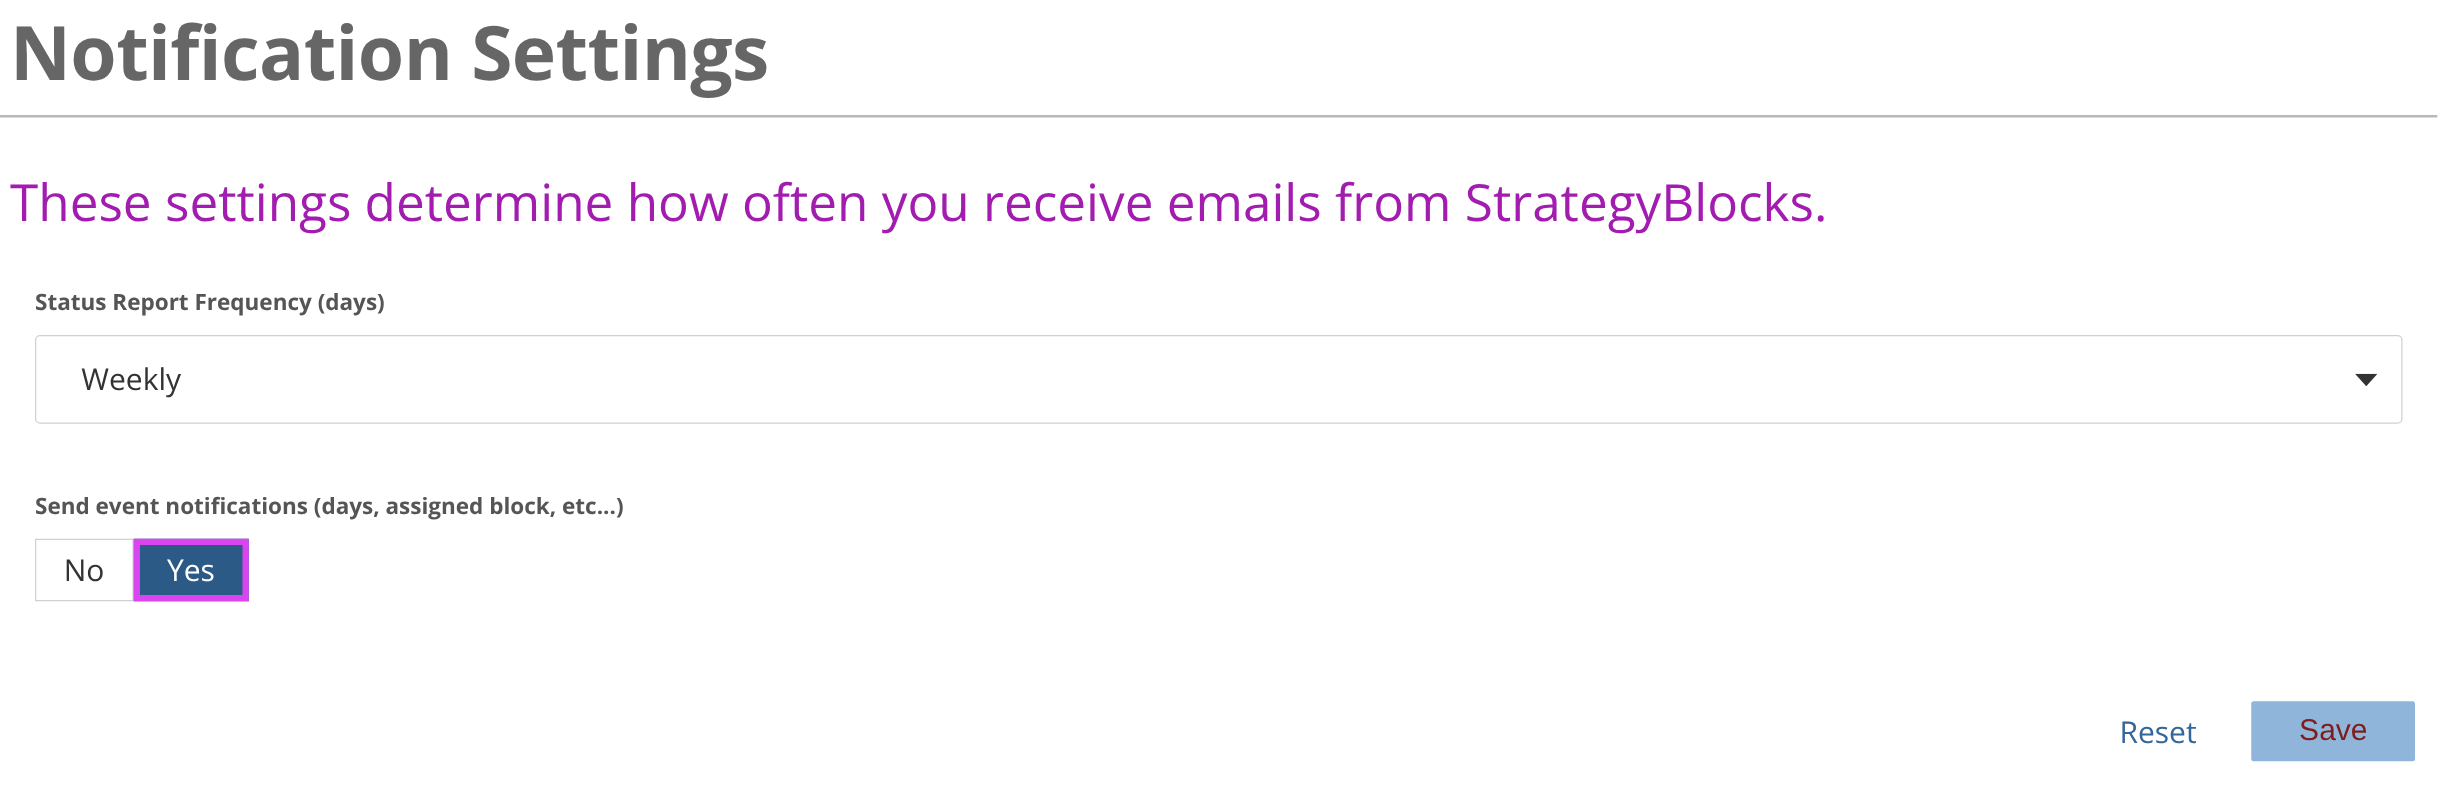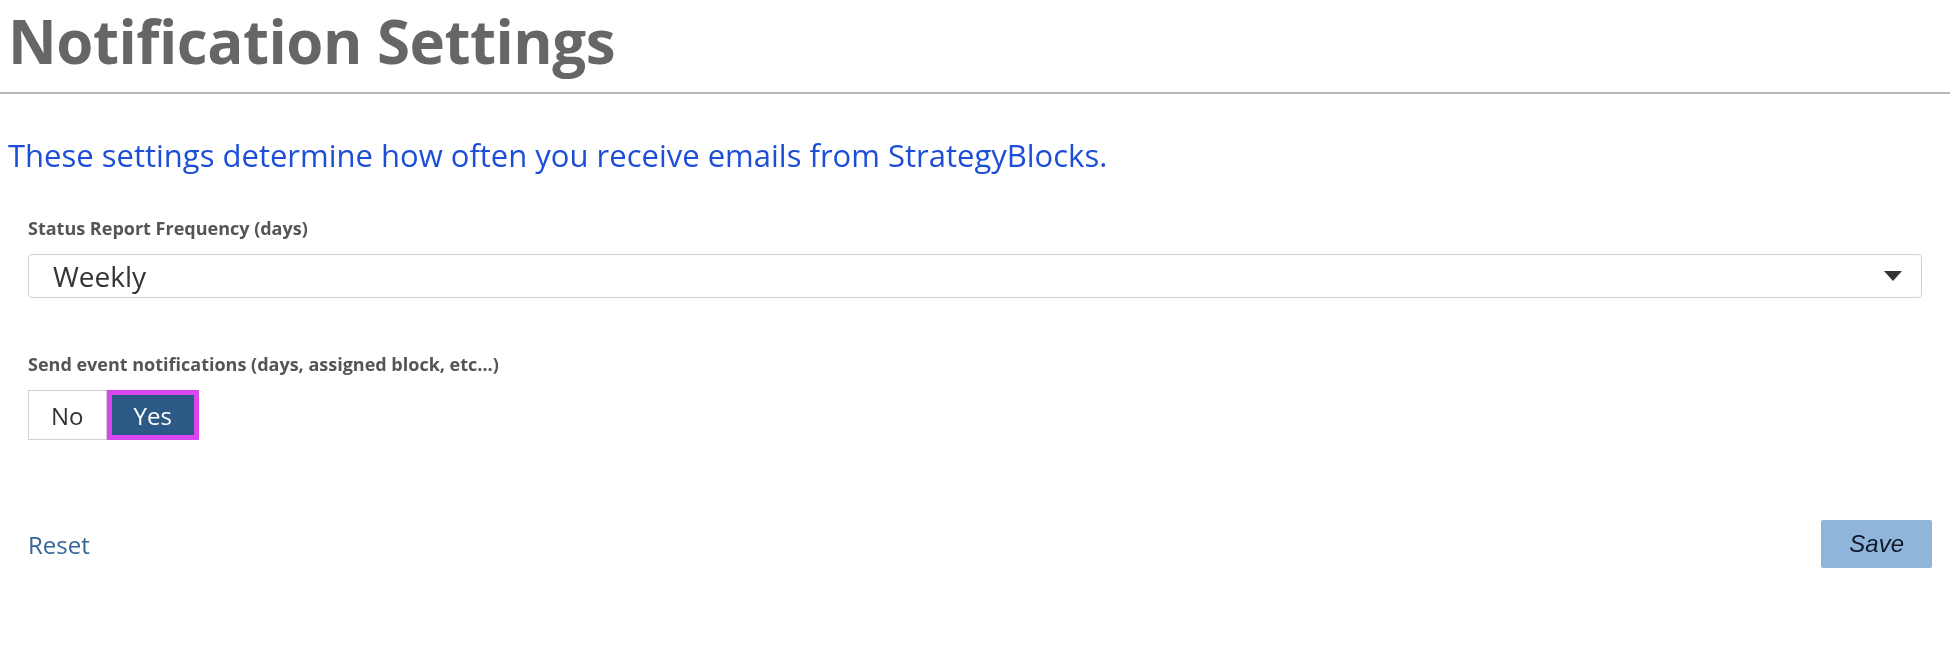--- a/index.html
+++ b/index.html
@@ -19,22 +19,22 @@
       color: #666666;
       padding: 0 8px 10px 8px;
       letter-spacing: -0.5px;
     }
     .hr {
       border: none;
       border-top: 2px solid #b8b8b8;
       margin: 0 0 14px 0;
     }
     .description {
-      font-size: 31px;
-      color: #1d4ed8;
+      font-size: 41px;
+      color: #a21caf;
       padding: 0 8px 40px 8px;
       font-weight: 400;
       margin-top: 40px;
     }
     .form-area {
       padding: 0 28px;
     }
     .field-label {
       font-size: 18px;
       font-weight: 700;
@@ -42,28 +42,28 @@
       margin-bottom: 14px;
       display: block;
     }
     .select-wrapper {
       position: relative;
       width: 100%;
       margin-bottom: 54px;
     }
     .select-control {
       width: 100%;
-      height: 44px;
+      height: 71px;
       border: 1px solid #d0d0d0;
       border-radius: 4px;
       background: #ffffff;
-      padding: 0 24px;
+      padding: 0 36px;
       display: flex;
       align-items: center;
-      font-size: 28px;
+      font-size: 24px;
       color: #333333;
       cursor: pointer;
     }
     .select-caret {
       position: absolute;
       right: 20px;
       top: 50%;
       transform: translateY(-50%);
       pointer-events: none;
     }
@@ -90,41 +90,40 @@
       background: #ffffff;
       color: #333333;
     }
     .toggle-yes {
       background: #2b5a87;
       color: #ffffff;
       border: 5px solid #d946ef;
     }
     .footer-actions {
       display: flex;
-      justify-content: space-between;
+      justify-content: flex-end;
       align-items: center;
-      gap: 14px;
+      gap: 44px;
       padding: 0 18px 20px 28px;
     }
     .reset-link {
       font-size: 24px;
       color: #336699;
       cursor: pointer;
       font-weight: 400;
     }
     .save-btn {
       background: #8fb6da;
-      color: #0f172a;
+      color: #7f1d1d;
       font-size: 24px;
-      padding: 10px 28px;
+      padding: 10px 38px;
       border: none;
       border-radius: 2px;
       cursor: pointer;
       font-weight: 400;
-      font-style: italic;
     }
   </style>
 </head>
 <body>
 
 <h1 class="page-title">Notification Settings</h1>
 <hr class="hr">
 <p class="description">These settings determine how often you receive emails from StrategyBlocks.</p>
 
 <div class="form-area">

